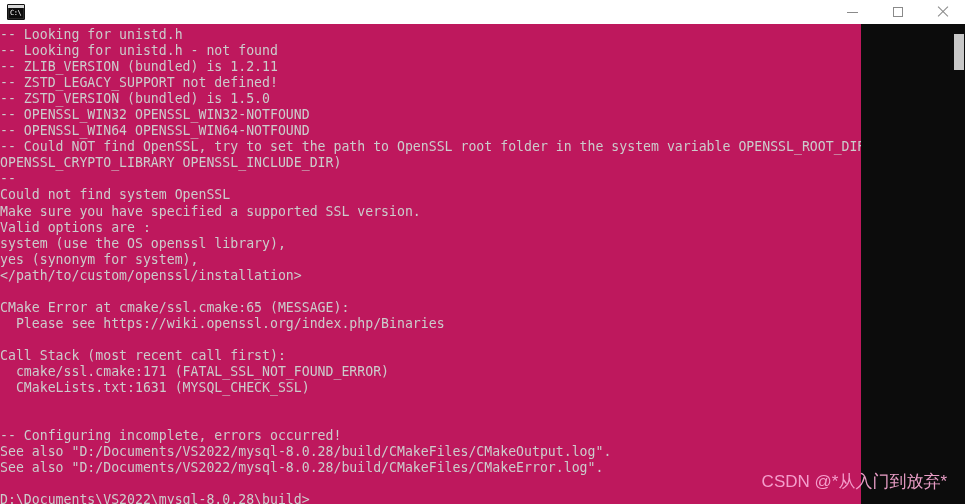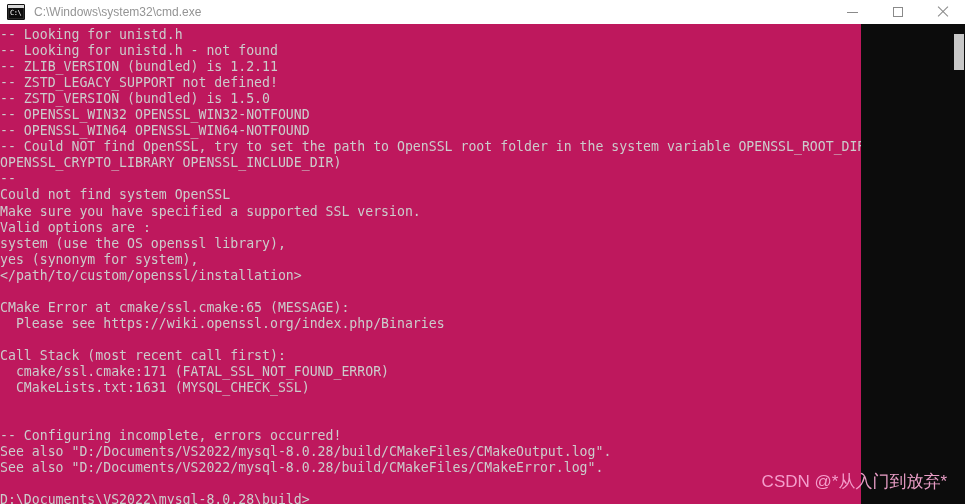--- a/index.html
+++ b/index.html
@@ -175,21 +175,20 @@
 <body>
 
 <div class="window">
 
   <div class="titlebar">
     <div class="title-left">
       <span class="cmd-icon">
         <span class="bar"></span>
         <span class="prompt">C:\</span>
       </span>
-      <span class="title-text">C:\Windows\system32\cmd.exe</span>
     </div>
     <div class="title-spacer"></div>
     <div class="win-controls">
       <div class="win-btn">
         <span class="glyph-min"></span>
       </div>
       <div class="win-btn">
         <span class="glyph-max"></span>
       </div>
       <div class="win-btn">

